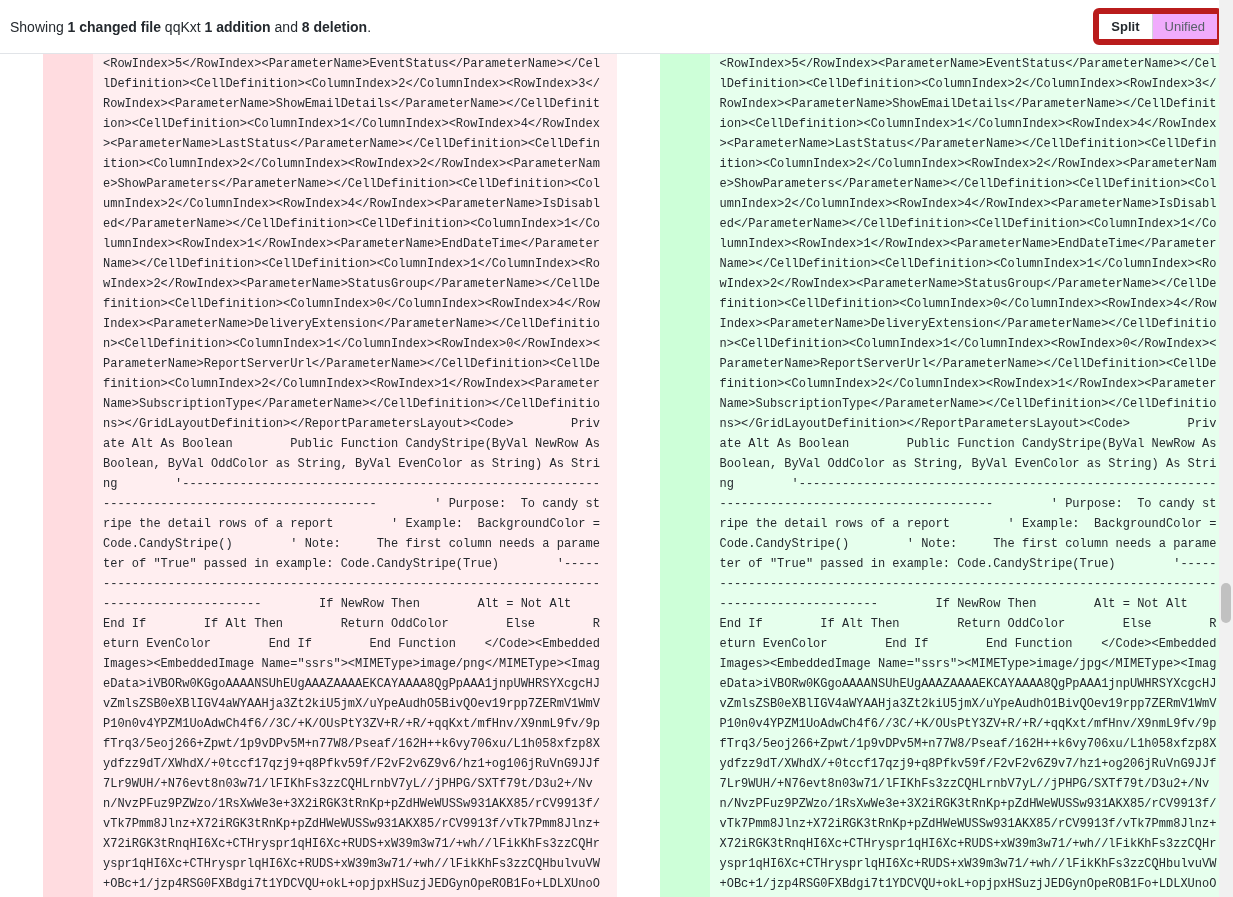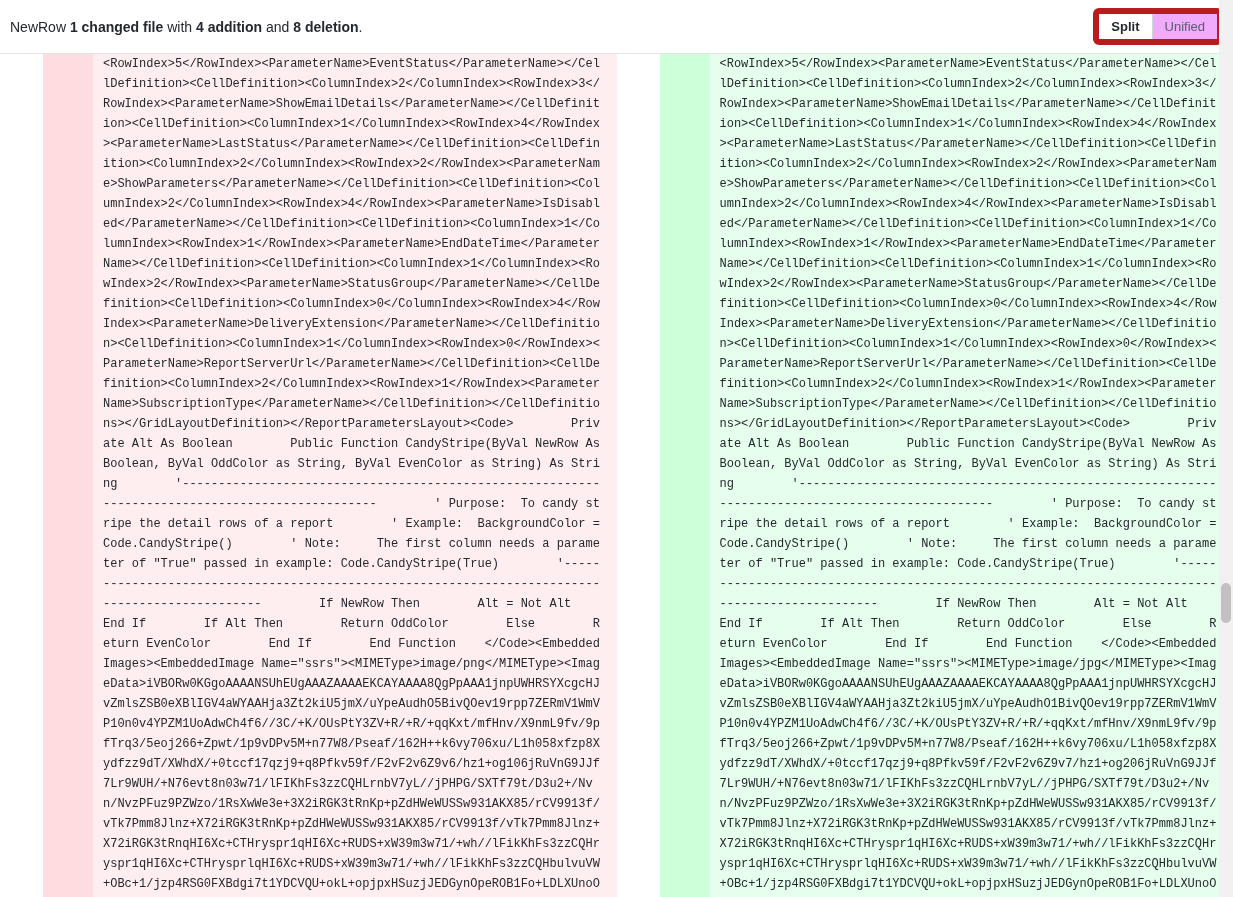--- a/index.html
+++ b/index.html
@@ -81,21 +81,21 @@
     top: 65%;
     background: #c1c1c1;
     border-radius: 5px;
   }
 </style>
 </head>
 <body>
 
 <div class="header">
   <div class="header-text">
-    <span>NewRow </span><span class="bold">1 changed file</span><span> with </span><span class="bold">4 addition</span><span> and </span><span class="bold">8 deletion</span><span>.</span>
+    <span>Showing </span><span class="bold">1 changed file</span><span> qqKxt </span><span class="bold">1 addition</span><span> and </span><span class="bold">8 deletion</span><span>.</span>
   </div>
   <div class="view-toggle">
     <button class="active">Split</button>
     <button>Unified</button>
   </div>
 </div>
 
 <div class="diff-container">
   <div class="pane">
     <div class="gutter"></div>

